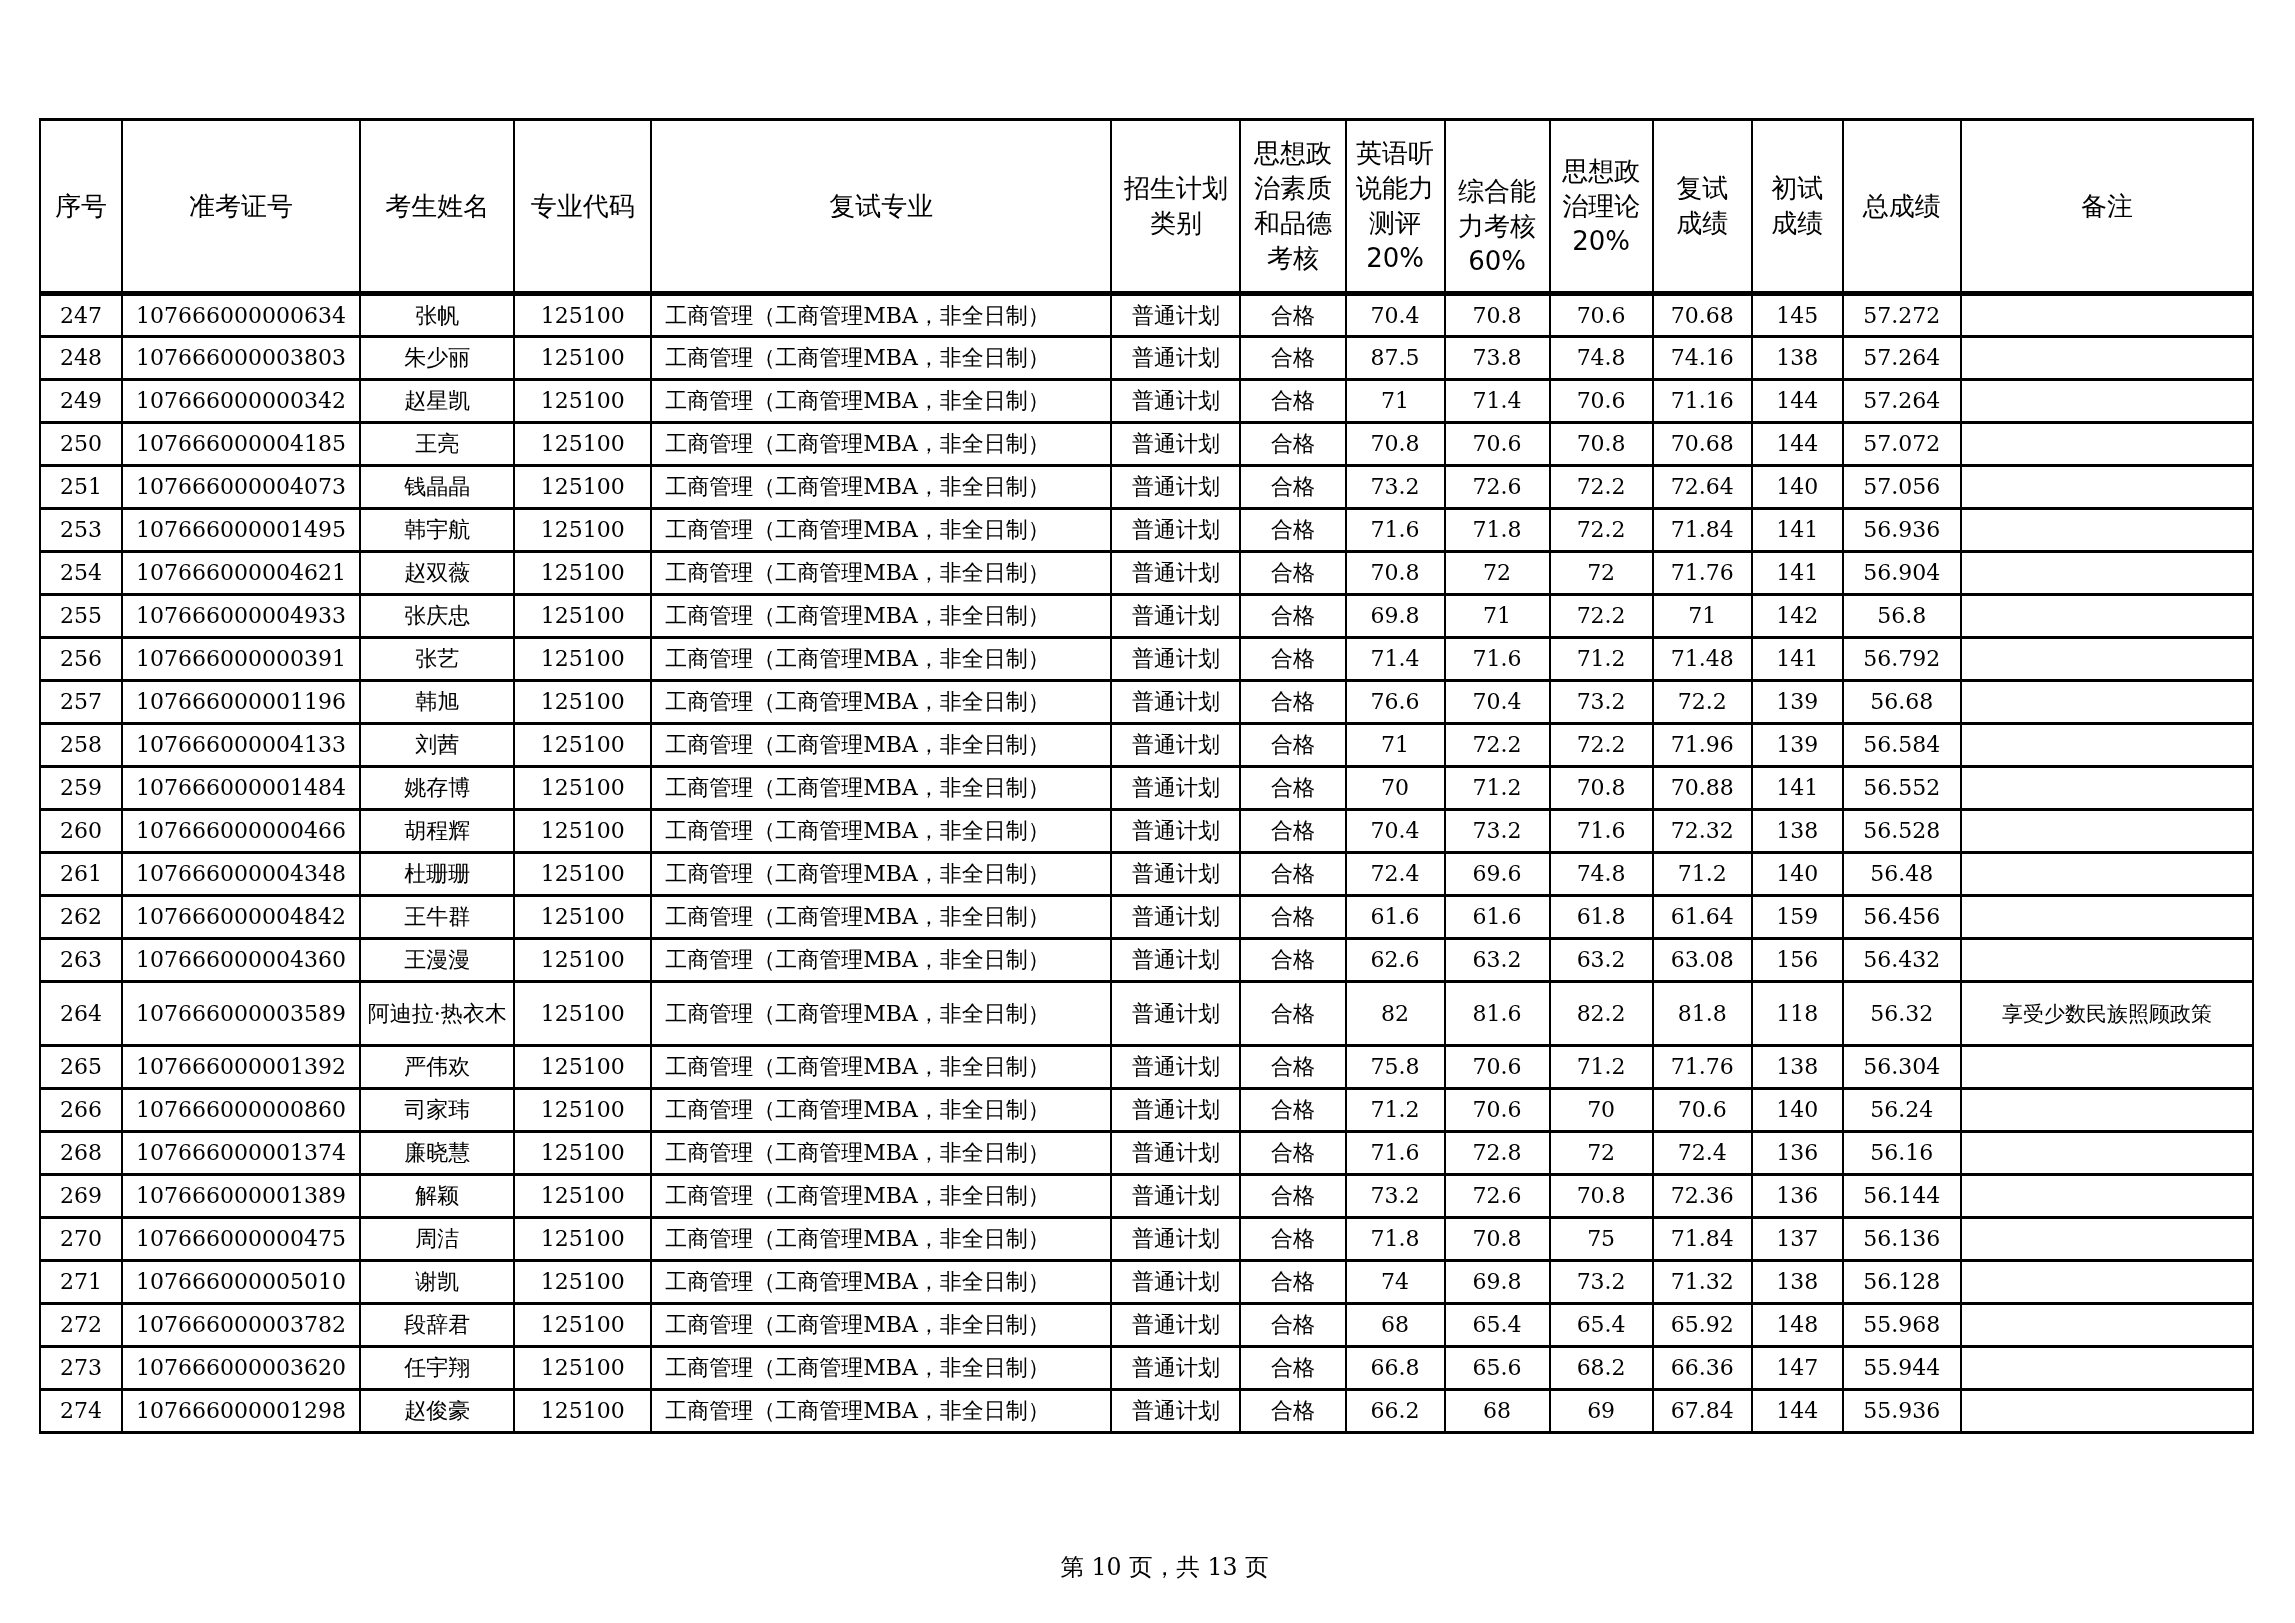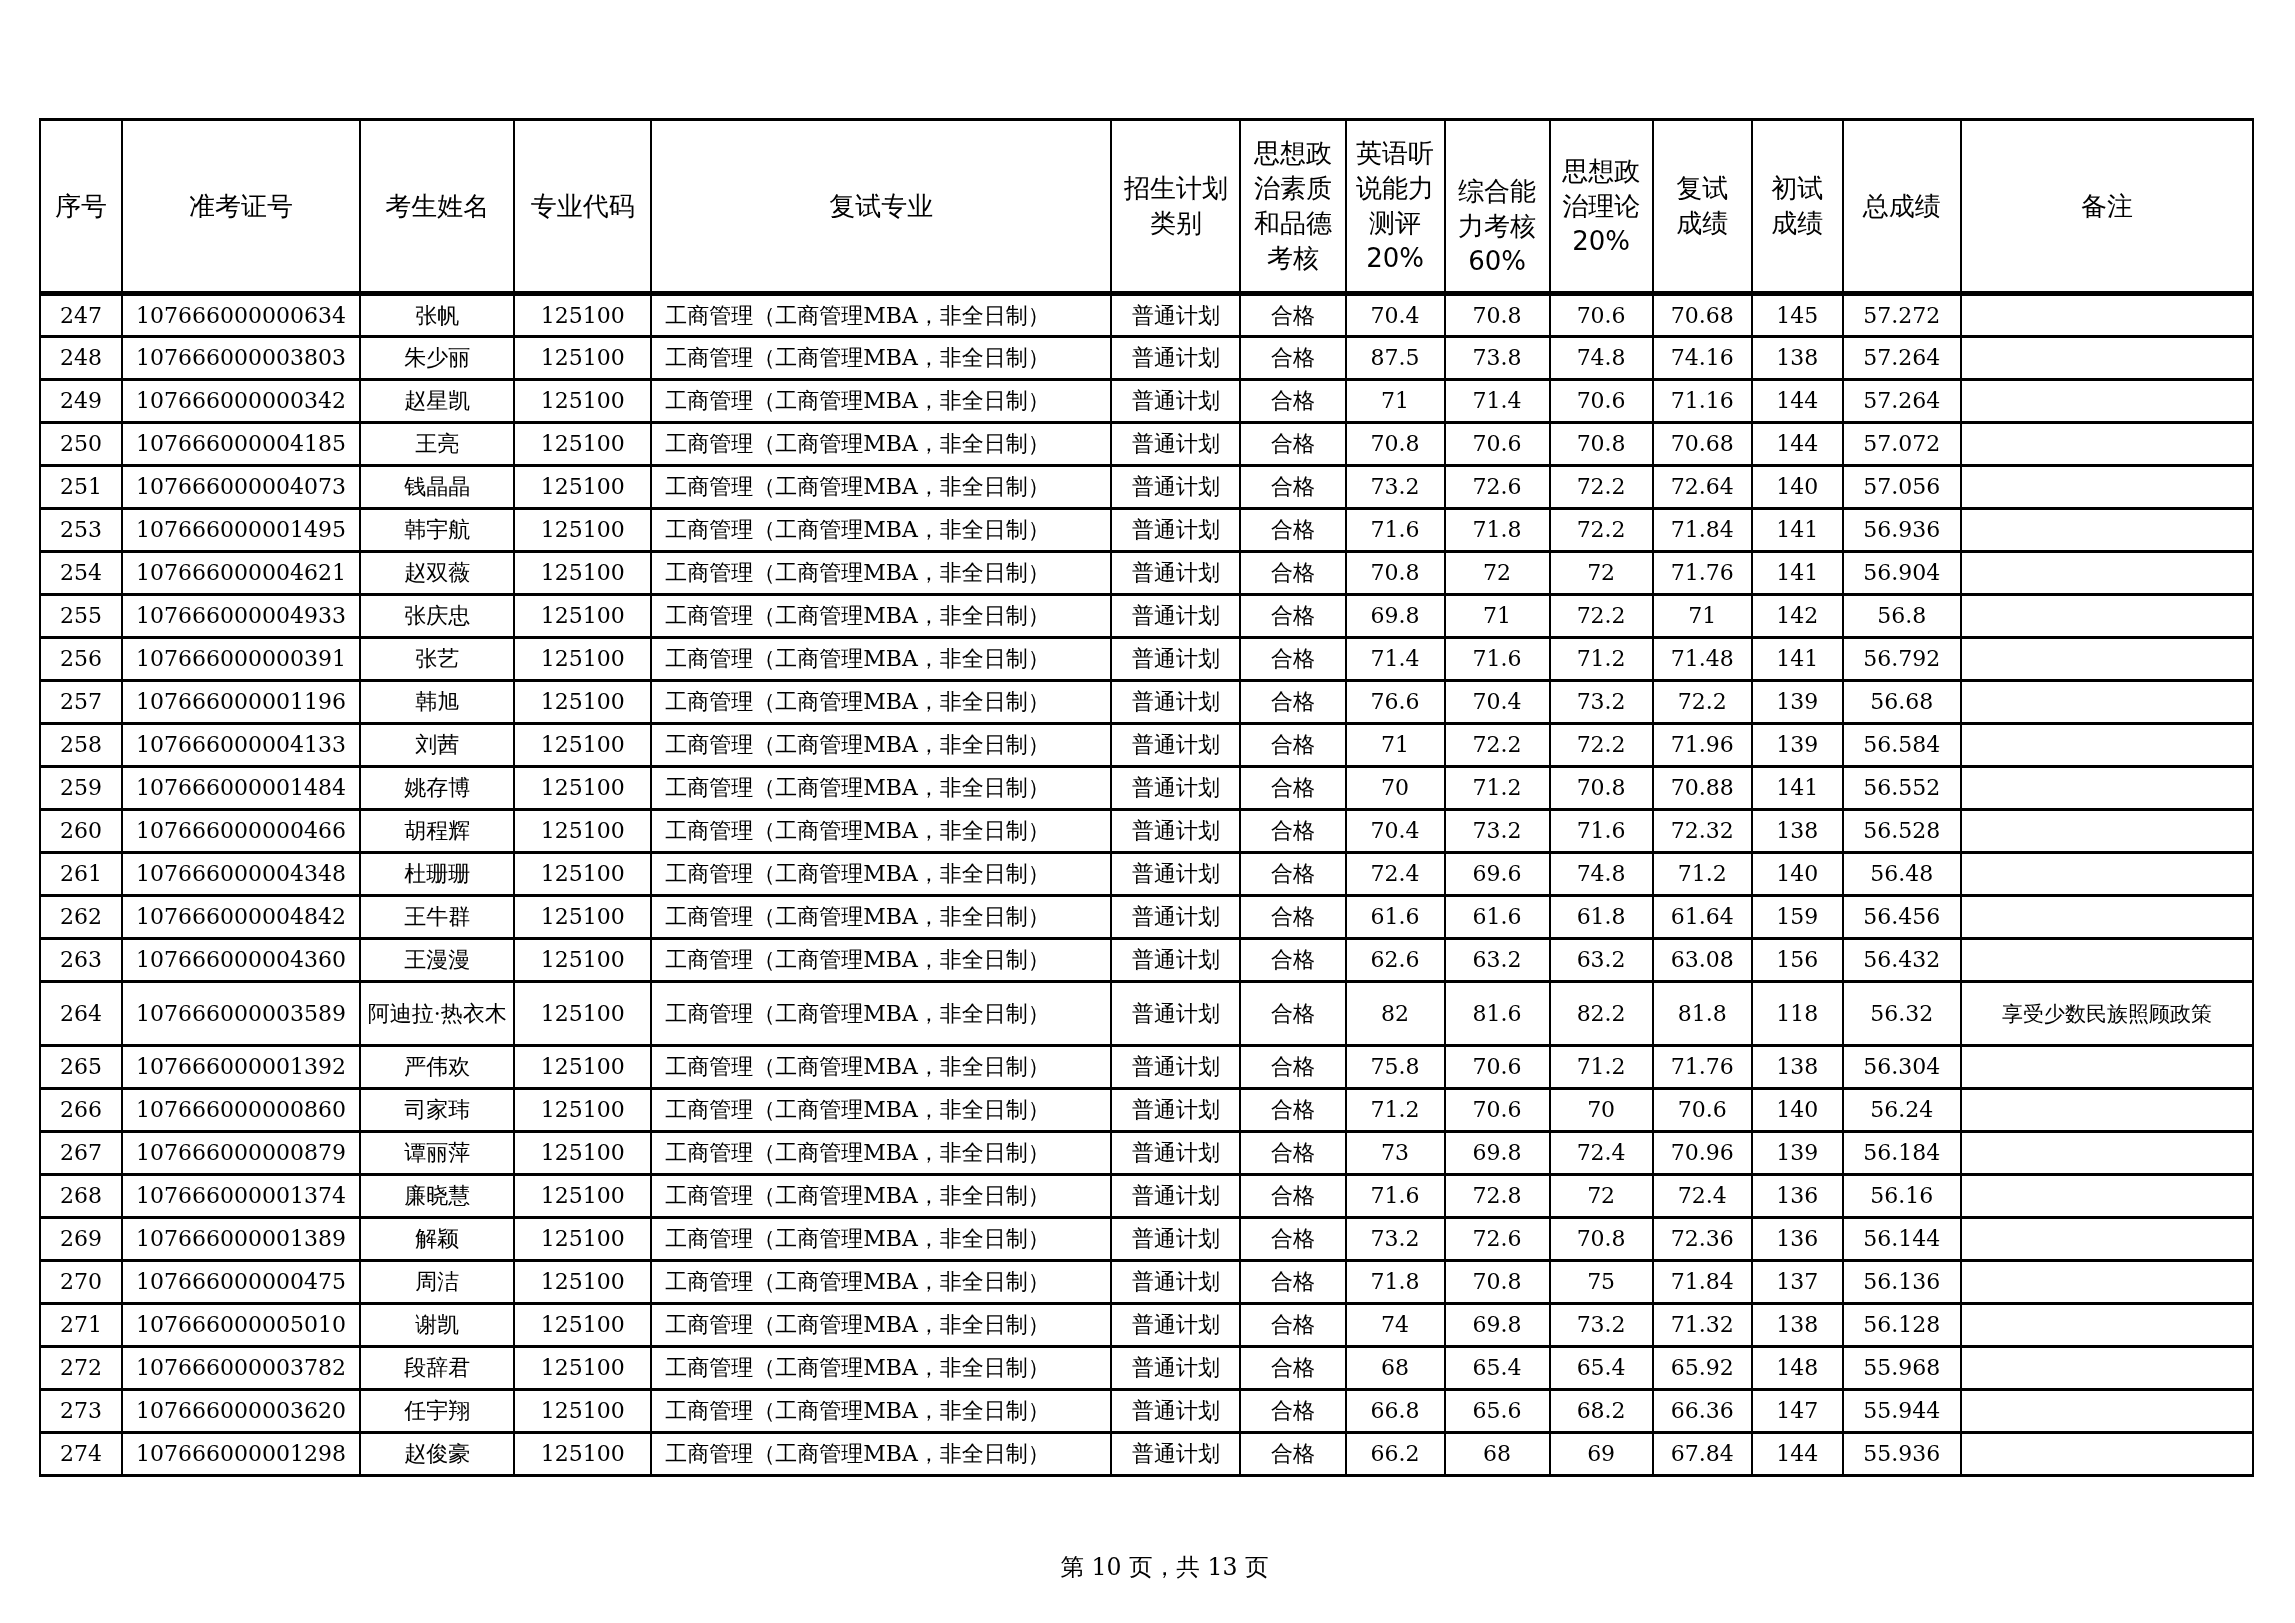--- a/index.html
+++ b/index.html
@@ -375,36 +375,20 @@
           <td>合格</td>
           <td>71.2</td>
           <td>70.6</td>
           <td>70</td>
           <td>70.6</td>
           <td>140</td>
           <td>56.24</td>
           <td class="remark"></td>
         </tr>
         <tr>
-          <td>267</td>
-          <td>107666000000879</td>
-          <td>谭丽萍</td>
-          <td>125100</td>
-          <td class="major">工商管理（工商管理MBA，非全日制）</td>
-          <td>普通计划</td>
-          <td>合格</td>
-          <td>73</td>
-          <td>69.8</td>
-          <td>72.4</td>
-          <td>70.96</td>
-          <td>139</td>
-          <td>56.184</td>
-          <td class="remark"></td>
-        </tr>
-        <tr>
           <td>268</td>
           <td>107666000001374</td>
           <td>廉晓慧</td>
           <td>125100</td>
           <td class="major">工商管理（工商管理MBA，非全日制）</td>
           <td>普通计划</td>
           <td>合格</td>
           <td>71.6</td>
           <td>72.8</td>
           <td>72</td>

